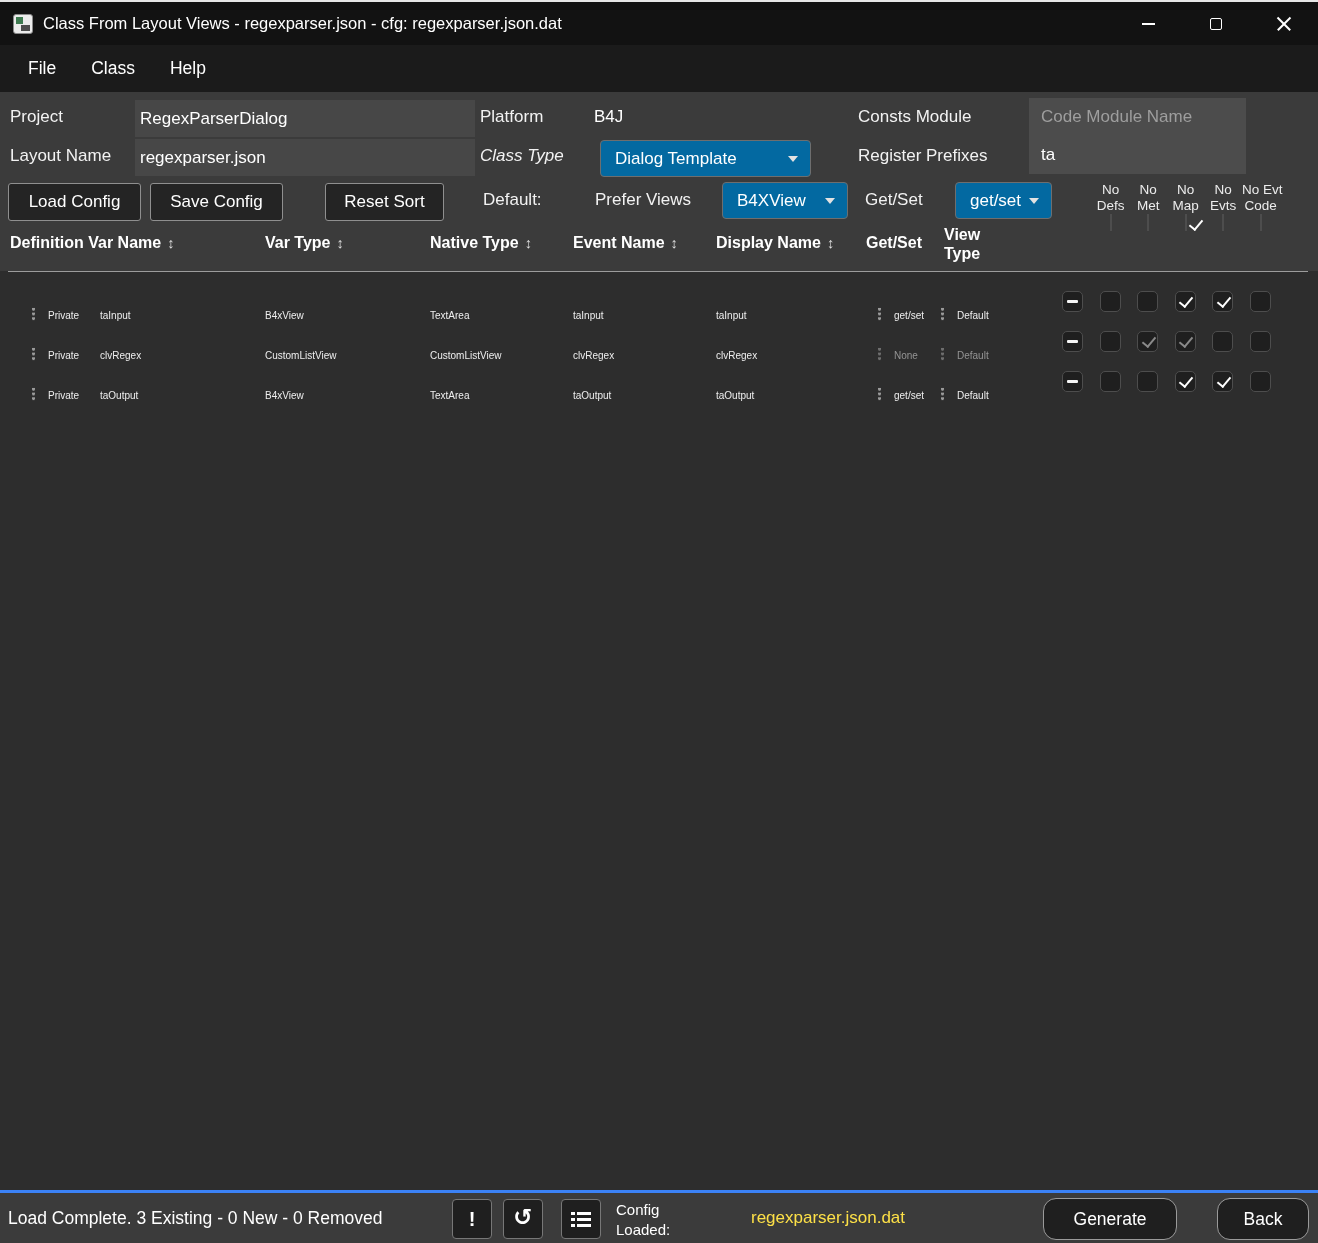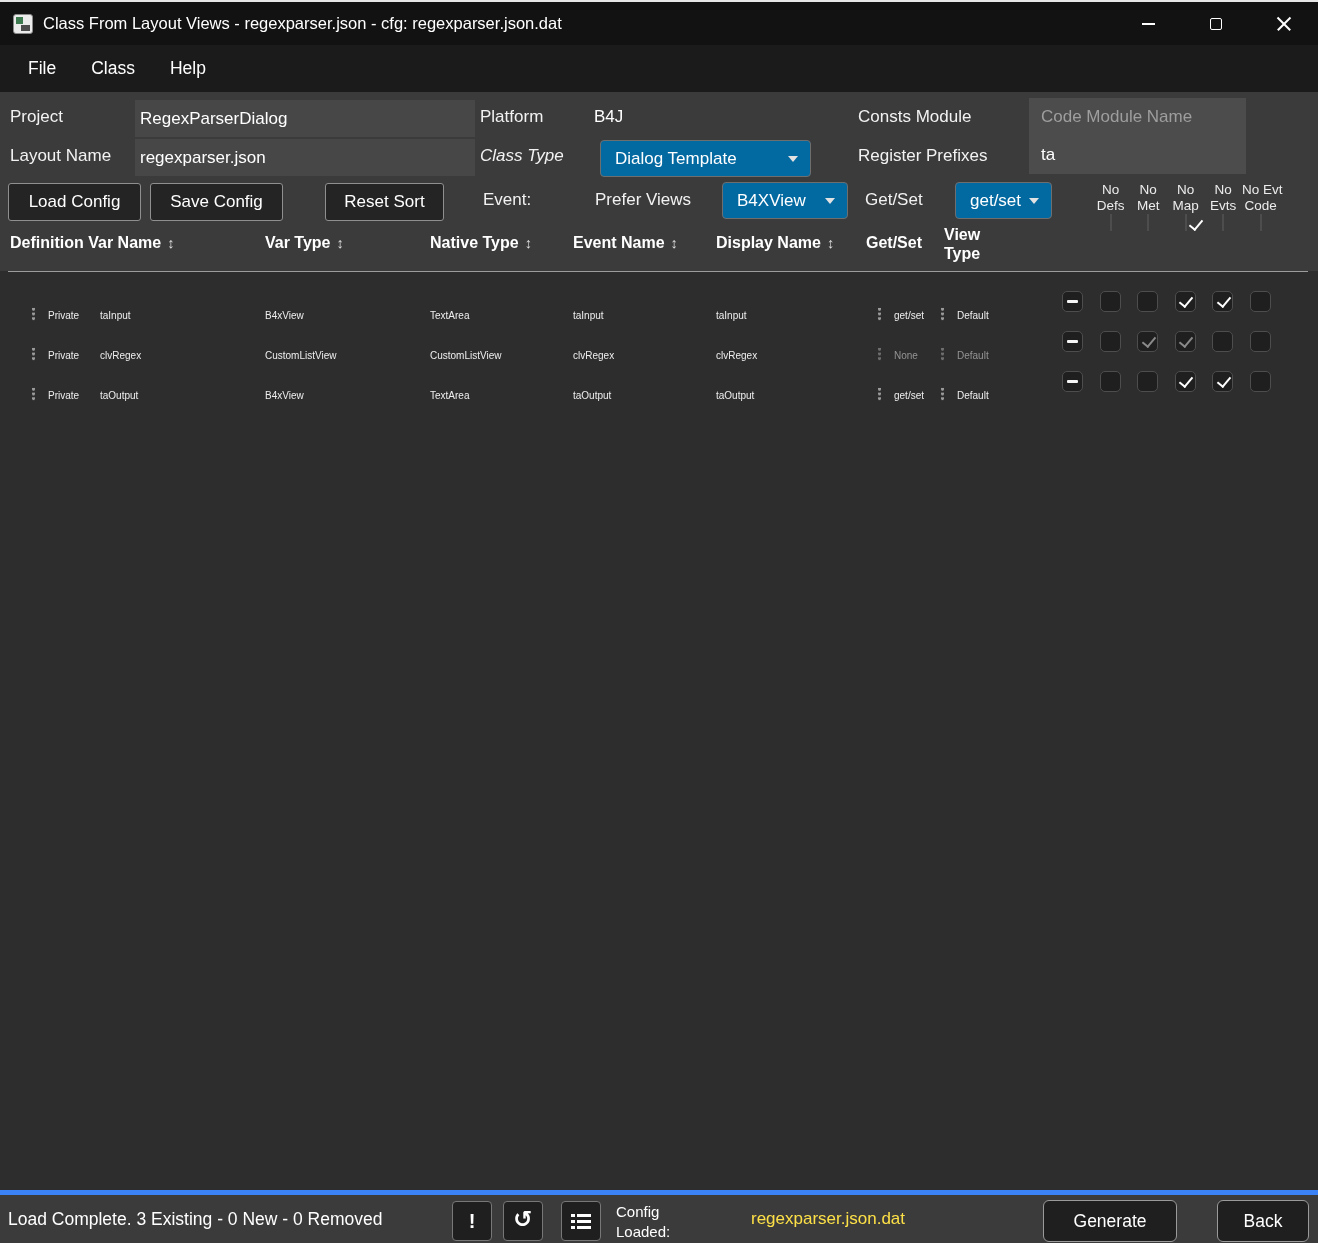--- a/index.html
+++ b/index.html
@@ -84,30 +84,30 @@
 
   
   .cb { width:21px; height:21px; border-radius:5px; background:#1f1f1f; border:1px solid #4d4d4d; position:relative; flex:0 0 auto; cursor:pointer; }
   .cb-dash::after { content:""; position:absolute; left:4px; right:4px; top:8.5px; height:3px; background:#f5f5f5; border-radius:1px; }
   .cb-check::after { content:""; position:absolute; left:6.5px; top:2.5px; width:6px; height:11px;
                      border-right:2.6px solid #ffffff; border-bottom:2.6px solid #ffffff; transform:rotate(40deg); }
   .cb-check-dim::after { content:""; position:absolute; left:6.5px; top:2.5px; width:6px; height:11px;
                      border-right:2.6px solid #8a8a8a; border-bottom:2.6px solid #8a8a8a; transform:rotate(40deg); }
 
   
-  .statusbar { position:absolute; left:0; right:0; bottom:0; height:53px; background:#3b3b3b; border-top:5px solid #3b82f6; }
+  .statusbar { position:absolute; left:0; right:0; bottom:0; height:53px; background:#3b3b3b; border-top:3px solid #3b82f6; }
   .sb-text { position:absolute; left:8px; top:0; height:100%; display:flex; align-items:center; font-size:17.5px; color:#ffffff; white-space:nowrap; }
   .sb-btn { position:absolute; top:6px; width:40px; height:40px; background:#1f1f1f; border:1px solid #777777; border-radius:4px;
             color:#ffffff; display:flex; align-items:center; justify-content:center; cursor:pointer; font-family:inherit; }
   .sb-warn { left:452px; font-size:20px; font-weight:bold; }
   .sb-undo { left:503px; font-size:23px; font-weight:bold; padding-bottom:3px; }
   .sb-list { left:561px; }
   .sb-config { position:absolute; left:616px; top:7px; font-size:15px; line-height:20px; color:#ffffff; }
   .sb-file { position:absolute; left:751px; top:0; height:100%; display:flex; align-items:center; font-size:17px; color:#fde047; }
-  .sb-big { position:absolute; top:5px; height:42px; background:#1f1f1f; border:1px solid #9a9a9a; border-radius:6px;
+  .sb-big { position:absolute; top:5px; height:42px; background:#1f1f1f; border:1px solid #9a9a9a; border-radius:13px;
             color:#ffffff; font-size:17.5px; font-family:inherit; cursor:pointer; }
   .sb-generate { left:1043px; width:134px; }
   .sb-back { left:1217px; width:92px; }
 </style>
 </head>
 <body>
 
 <div class="window">
   <div class="top-edge"></div>
 
@@ -150,21 +150,21 @@
     <div class="dd dd-classtype">
       <span>Dialog Template</span>
       <span class="dd-arrow"></span>
     </div>
     <span class="lbl lbl-register">Register Prefixes</span>
     <input class="inp inp-right inp-register" value="ta" style="">
 
     <button class="btn btn-load">Load Config</button>
     <button class="btn btn-save">Save Config</button>
     <button class="btn btn-reset">Reset Sort</button>
-    <span class="lbl lbl-global">Event:</span>
+    <span class="lbl lbl-global">Default:</span>
     <span class="lbl lbl-prefer">Prefer Views</span>
     <div class="dd dd-prefer">
       <span>B4XView</span>
       <span class="dd-arrow"></span>
     </div>
     <span class="lbl lbl-getset">Get/Set</span>
     <div class="dd dd-getset">
       <span>get/set</span>
       <span class="dd-arrow"></span>
     </div>

